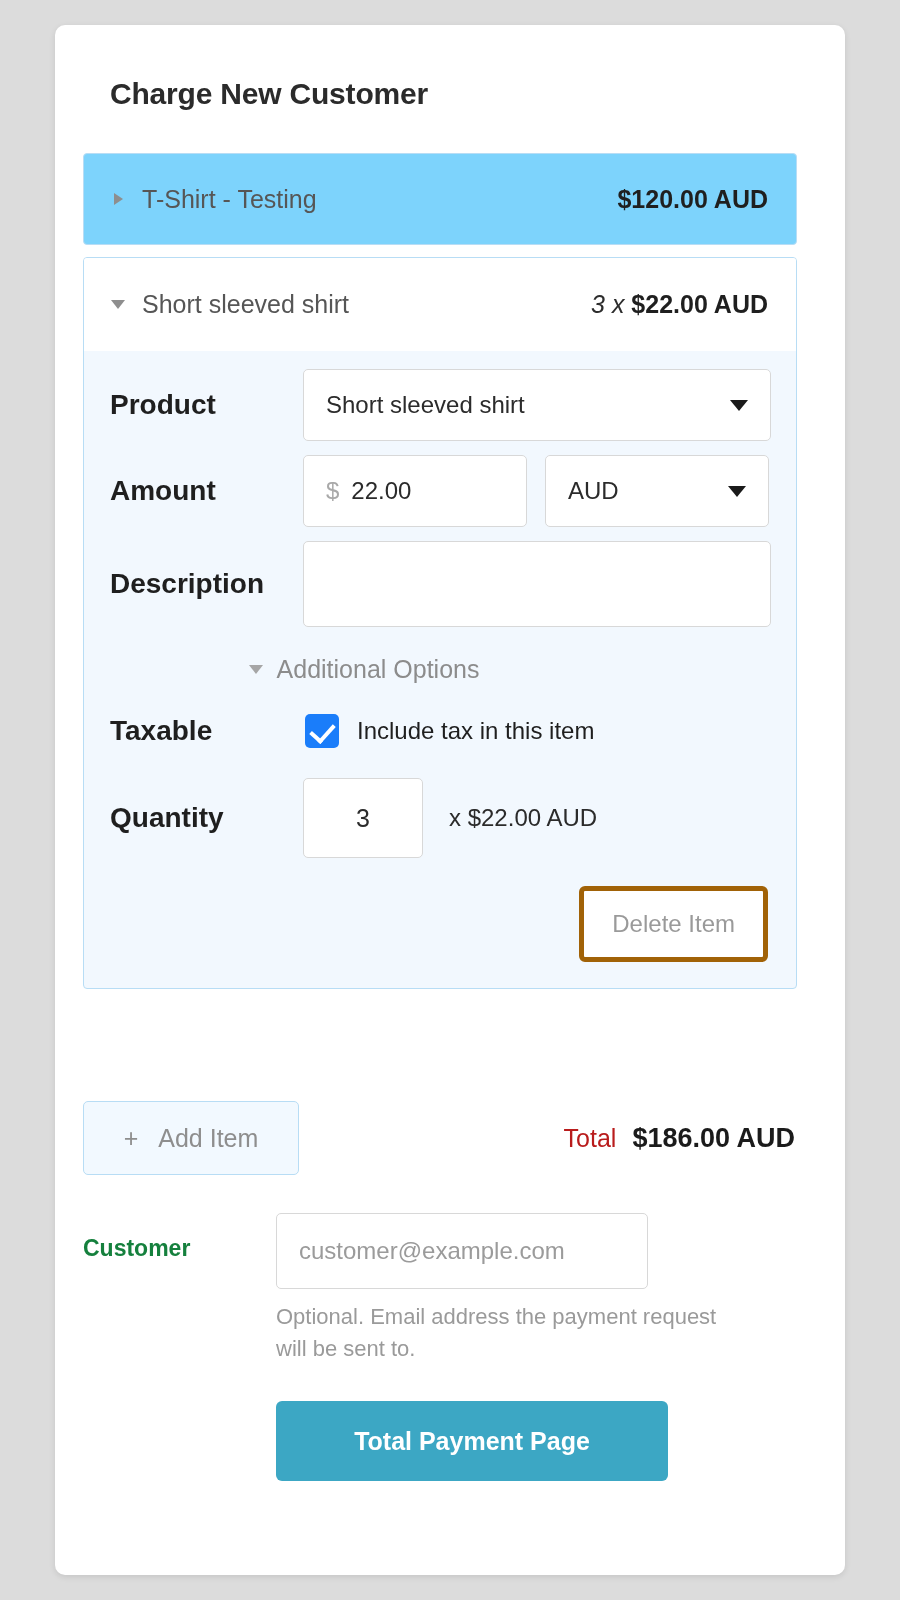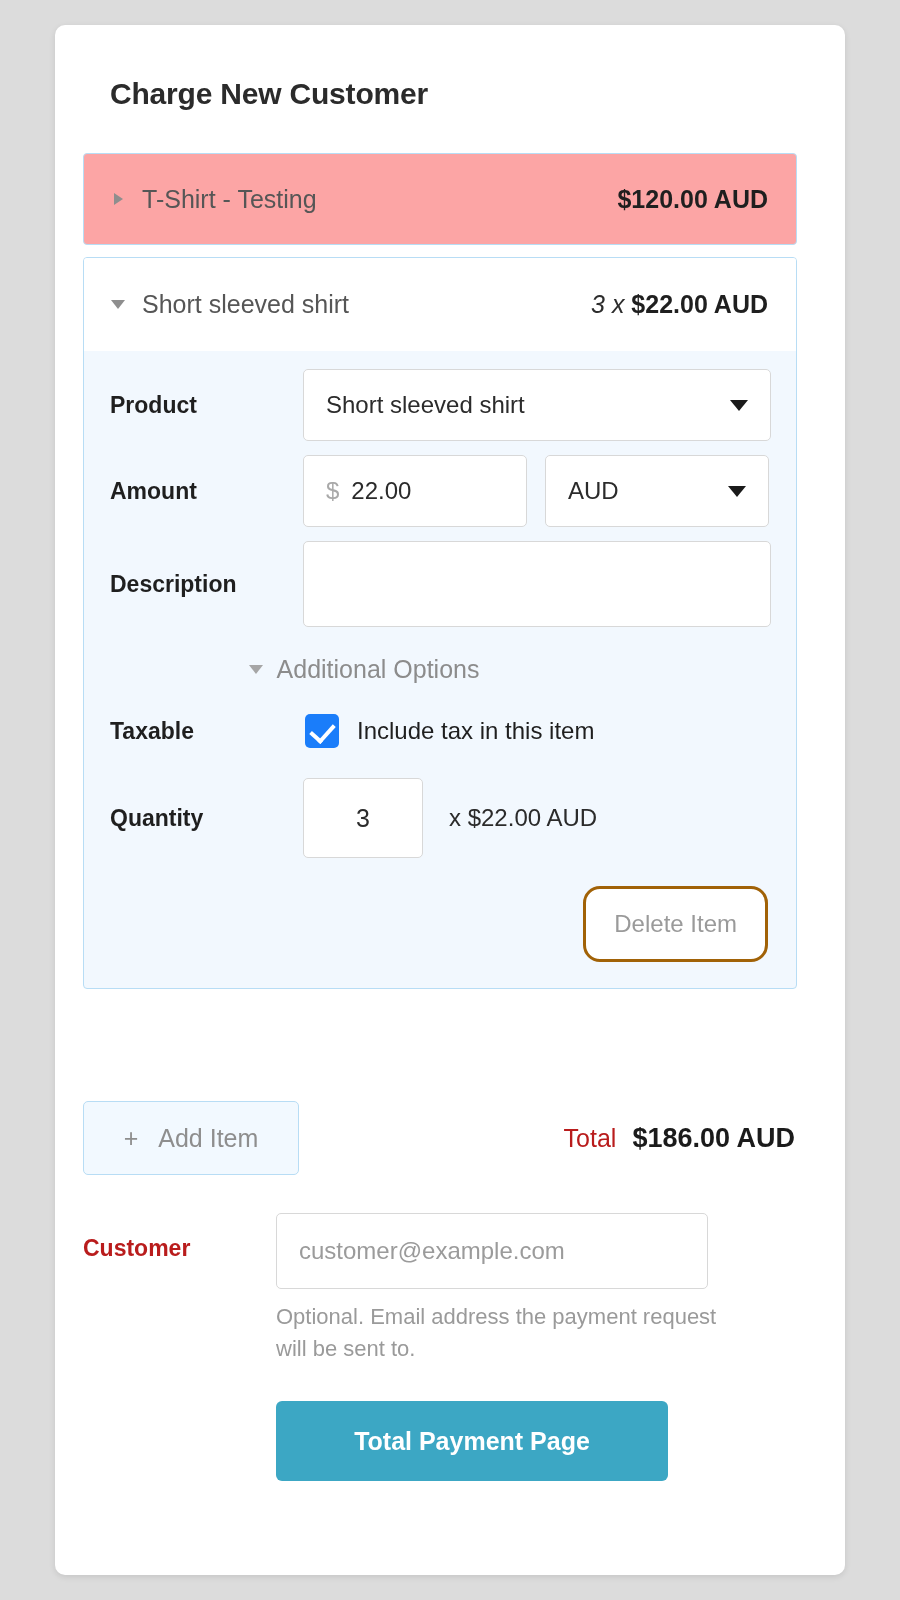--- a/index.html
+++ b/index.html
@@ -45,21 +45,21 @@
   }
 
   .item {
     border: 1px solid #b8ddf5;
     border-radius: 4px;
     margin-bottom: 12px;
     overflow: hidden;
   }
 
   .item.collapsed {
-    background: #fca5a5;
+    background: #7dd3fc;
   }
 
   .item.expanded {
     background: #f2f8fe;
   }
 
   .item-header {
     display: flex;
     align-items: center;
     height: 90px;
@@ -122,21 +122,21 @@
 
   .row {
     display: flex;
     align-items: center;
     margin-top: 14px;
   }
 
   .row-label {
     width: 193px;
     flex: 0 0 193px;
-    font-size: 23px;
+    font-size: 28px;
     font-weight: bold;
     color: #1f1f1f;
   }
 
   .field {
     flex: 1 1 auto;
     display: flex;
     align-items: center;
   }
 
@@ -247,22 +247,22 @@
     white-space: nowrap;
   }
 
   .delete-row {
     display: flex;
     justify-content: flex-end;
     margin-top: 28px;
   }
   .btn-delete {
     background: #ffffff;
-    border: 3px solid #a16207;
-    border-radius: 17px;
+    border: 5px solid #a16207;
+    border-radius: 6px;
     height: 76px;
     padding: 0 28px;
     font-size: 24px;
     color: #9a9a9a;
     font-family: "Liberation Sans", sans-serif;
     display: flex;
     align-items: center;
   }
 
   
@@ -314,26 +314,26 @@
     top: 1188px;
     width: 714px;
     display: flex;
     align-items: flex-start;
   }
   .customer-label {
     width: 193px;
     flex: 0 0 193px;
     font-size: 23px;
     font-weight: bold;
-    color: #b91c1c;
+    color: #15803d;
     padding-top: 22px;
   }
   .customer-field { flex: 1 1 auto; }
   .customer-input {
-    width: 432px;
+    width: 372px;
     height: 76px;
     background: #ffffff;
     border: 1px solid #d8d8d8;
     border-radius: 5px;
     display: flex;
     align-items: center;
     padding: 0 22px;
     font-size: 24px;
     color: #9b9b9b;
   }

